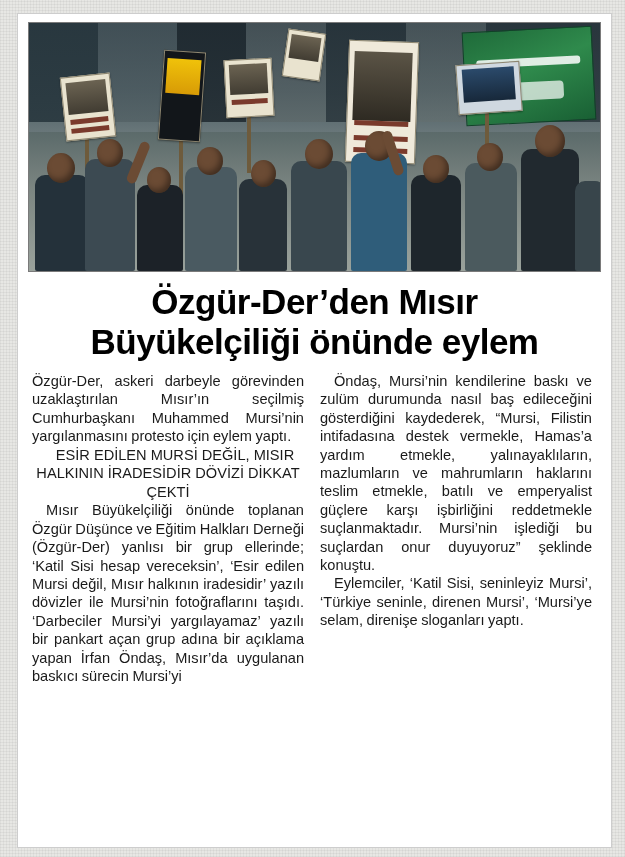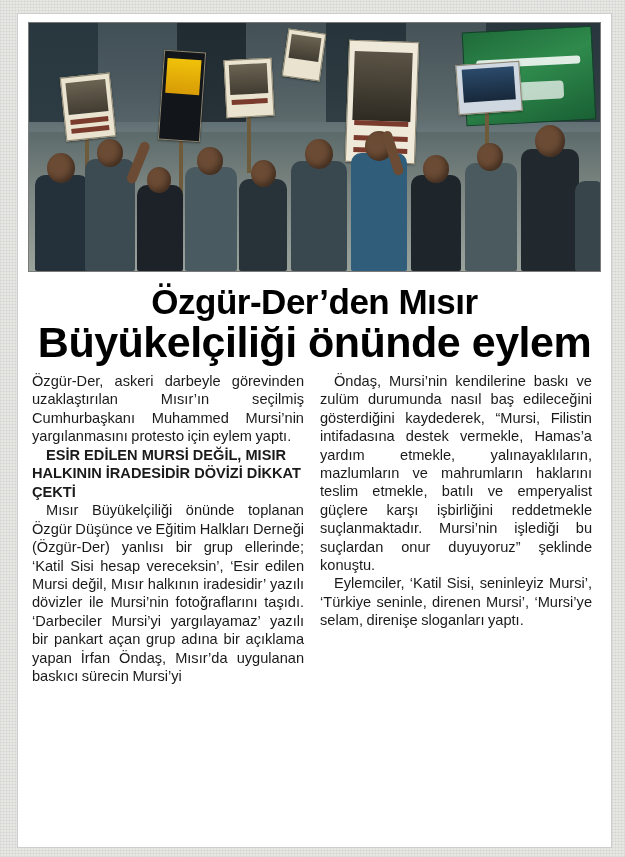--- a/index.html
+++ b/index.html
@@ -150,21 +150,21 @@
     font-family: "Liberation Sans", sans-serif;
     font-weight: bold;
     letter-spacing: -0.5px;
   }
   .headline .l1 {
     font-size: 35px;
     line-height: 40px;
     display: block;
   }
   .headline .l2 {
-    font-size: 43px;
+    font-size: 35px;
     line-height: 40px;
     display: block;
   }
 
   
   .columns {
     display: flex;
     gap: 16px;
     margin-top: 10px;
     padding: 0 4px;
@@ -179,23 +179,23 @@
   }
   .col p {
     margin: 0;
     text-indent: 14px;
   }
   .col p.first {
     text-indent: 0;
   }
   .subhead {
     margin: 0;
-    font-weight: bold;
+    font-weight: normal;
     text-indent: 14px;
-    text-align: left;
+    text-align: center;
     line-height: 18.6px;
   }
   .hyph { word-spacing: -0.5px; }
 </style>
 </head>
 <body>
 
 <div class="page">
   <div class="sheet">
 

